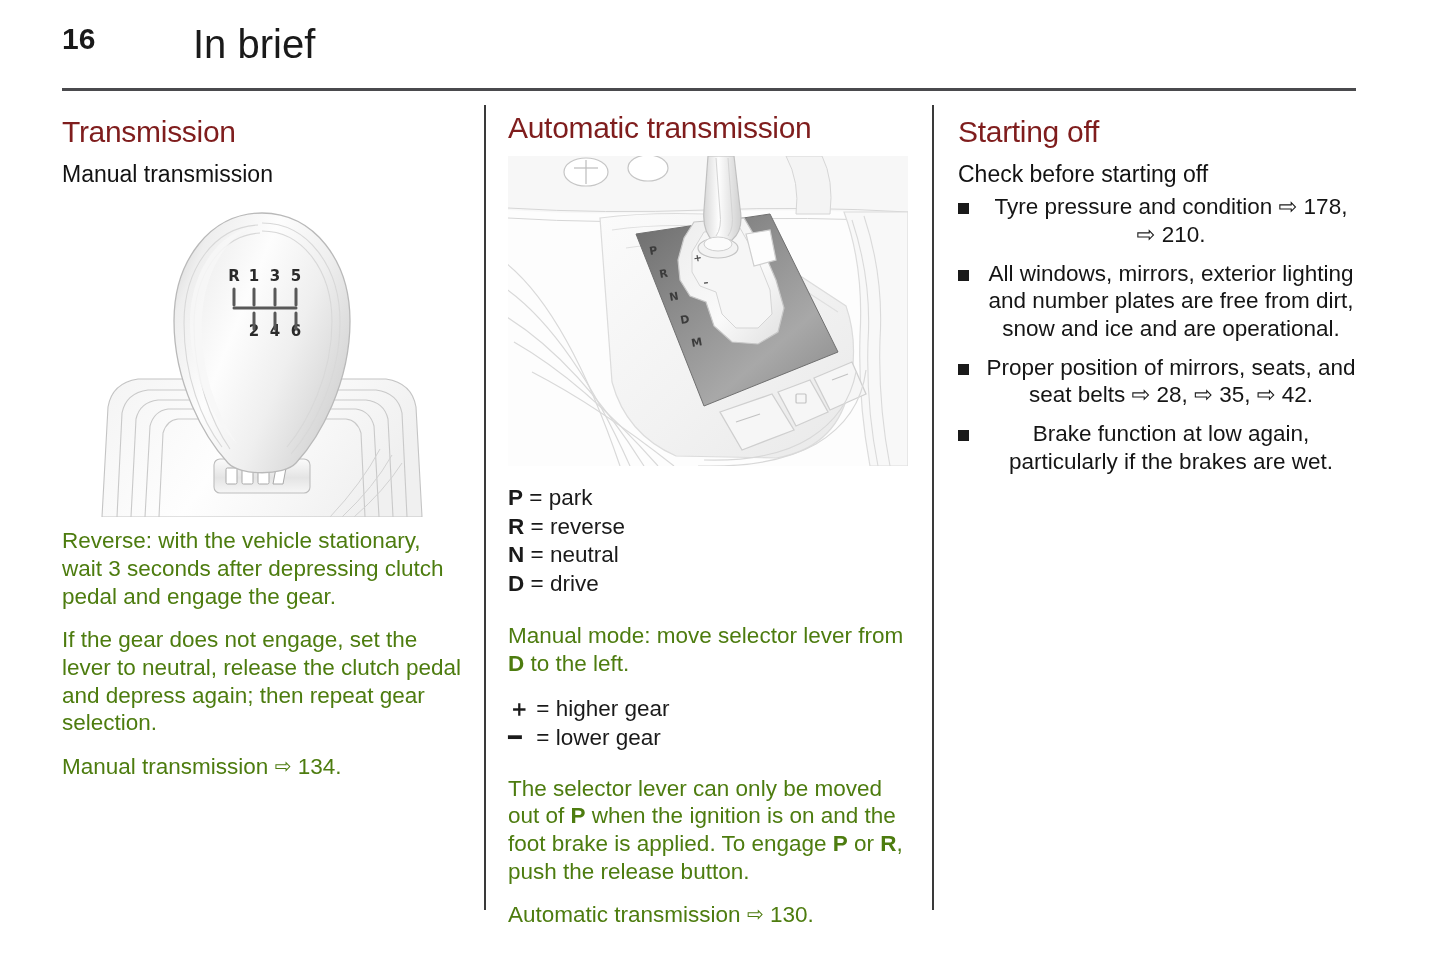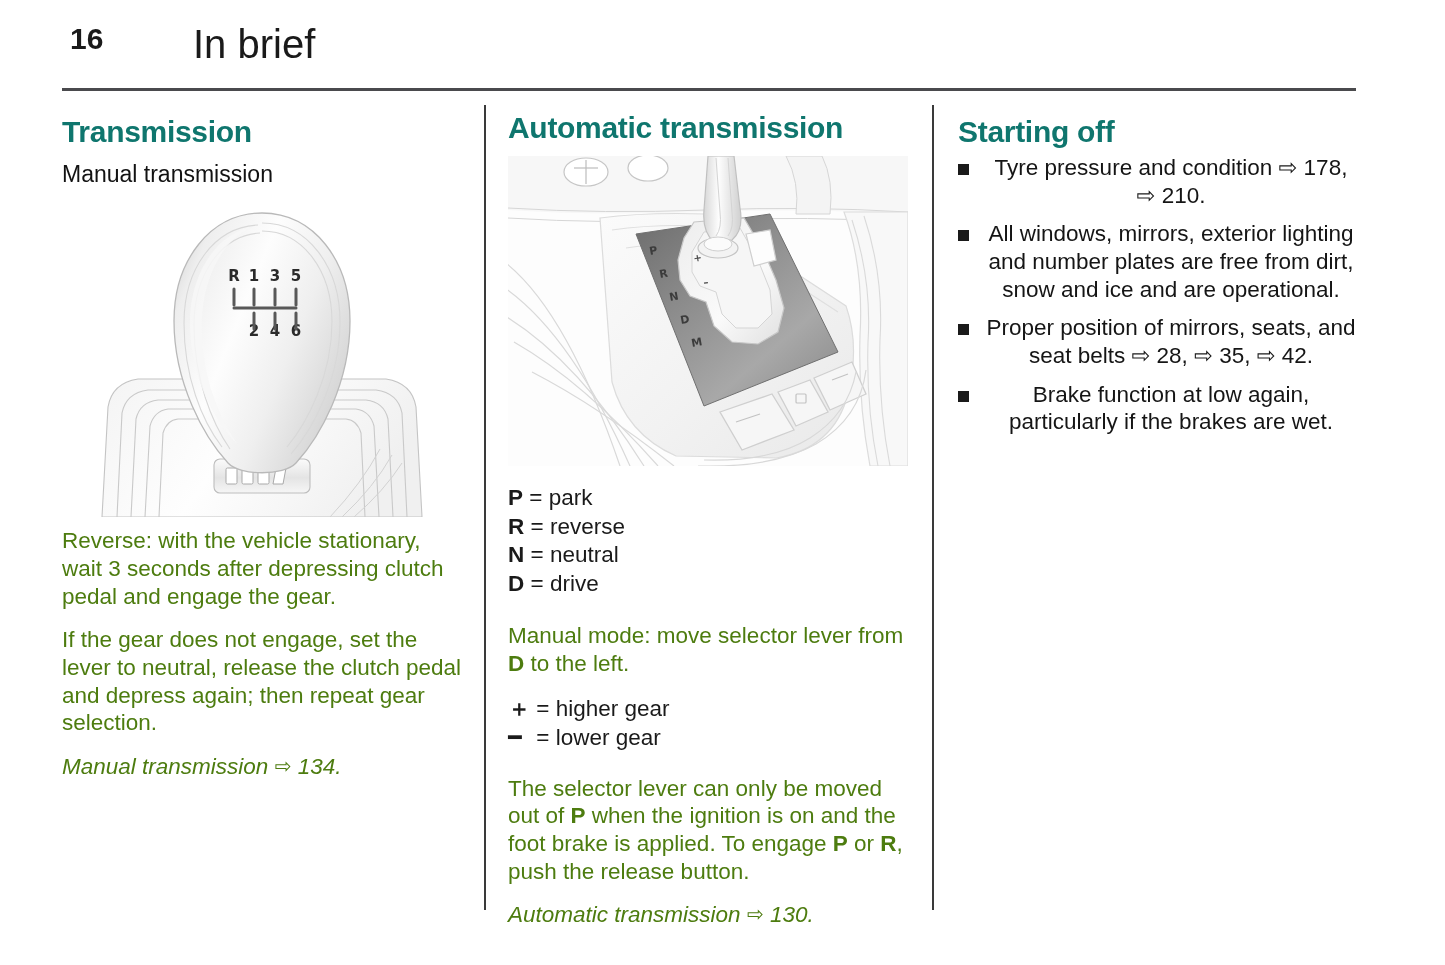--- a/index.html
+++ b/index.html
@@ -20,21 +20,21 @@
   
   .page-header {
     position: absolute;
     left: 62px;
     top: 22px;
     width: 1294px;
     height: 62px;
   }
   .page-number {
     position: absolute;
-    left: 8px;
+    left: 0;
     top: 0;
     font-size: 30px;
     font-weight: bold;
     letter-spacing: 0px;
     color: #1a1a1a;
   }
   .chapter-title {
     position: absolute;
     left: 131px;
     top: 0;
@@ -75,42 +75,42 @@
     height: 805px;
     background: #3a3a3a;
   }
   .divider-1 { left: 484px; }
   .divider-2 { left: 932px; }
 
   
   h1.sec-title {
     margin: 10px 0 0 0;
     font-size: 30px;
-    font-weight: bold;
+    font-weight: normal;
     line-height: 1.1;
-    color: #0f766e;
+    color: #7f1d1d;
     letter-spacing: -0.3px;
   }
   h1.sec-title.tight { margin-top: 6px; }
   h2.sub-title {
     margin: 13px 0 0 0;
     font-size: 23px;
     font-weight: normal;
     line-height: 1.15;
     color: #121212;
   }
 
   
   p.body {
     margin: 0 0 16px 0;
     font-size: 22.5px;
     line-height: 1.23;
     color: #4d7c0f;
   }
-  p.body:last-child { margin-bottom: 0; font-style: italic; }
+  p.body:last-child { margin-bottom: 0; }
   .bold { font-weight: bold; }
 
   .arrow {
     font-family: "DejaVu Sans", sans-serif;
     font-size: 20px;
     display: inline-block;
     transform: translateY(-1px);
   }
 
   
@@ -452,20 +452,21 @@
 
     <p class="body">
       <span>Automatic transmission</span>
       <span class="arrow">⇨</span>
       <span>130.</span>
     </p>
   </div>
 
   <div class="col col-3">
     <h1 class="sec-title">Starting off</h1>
+    <h2 class="sub-title">Check before starting off</h2>
 
     <ul class="checklist">
       <li>
         <span class="bullet"></span>
         <span>Tyre pressure and condition ⇨ 178, ⇨ 210.</span>
       </li>
       <li>
         <span class="bullet"></span>
         <span>All windows, mirrors, exterior lighting and number plates are free from dirt, snow and ice and are operational.</span>
       </li>

